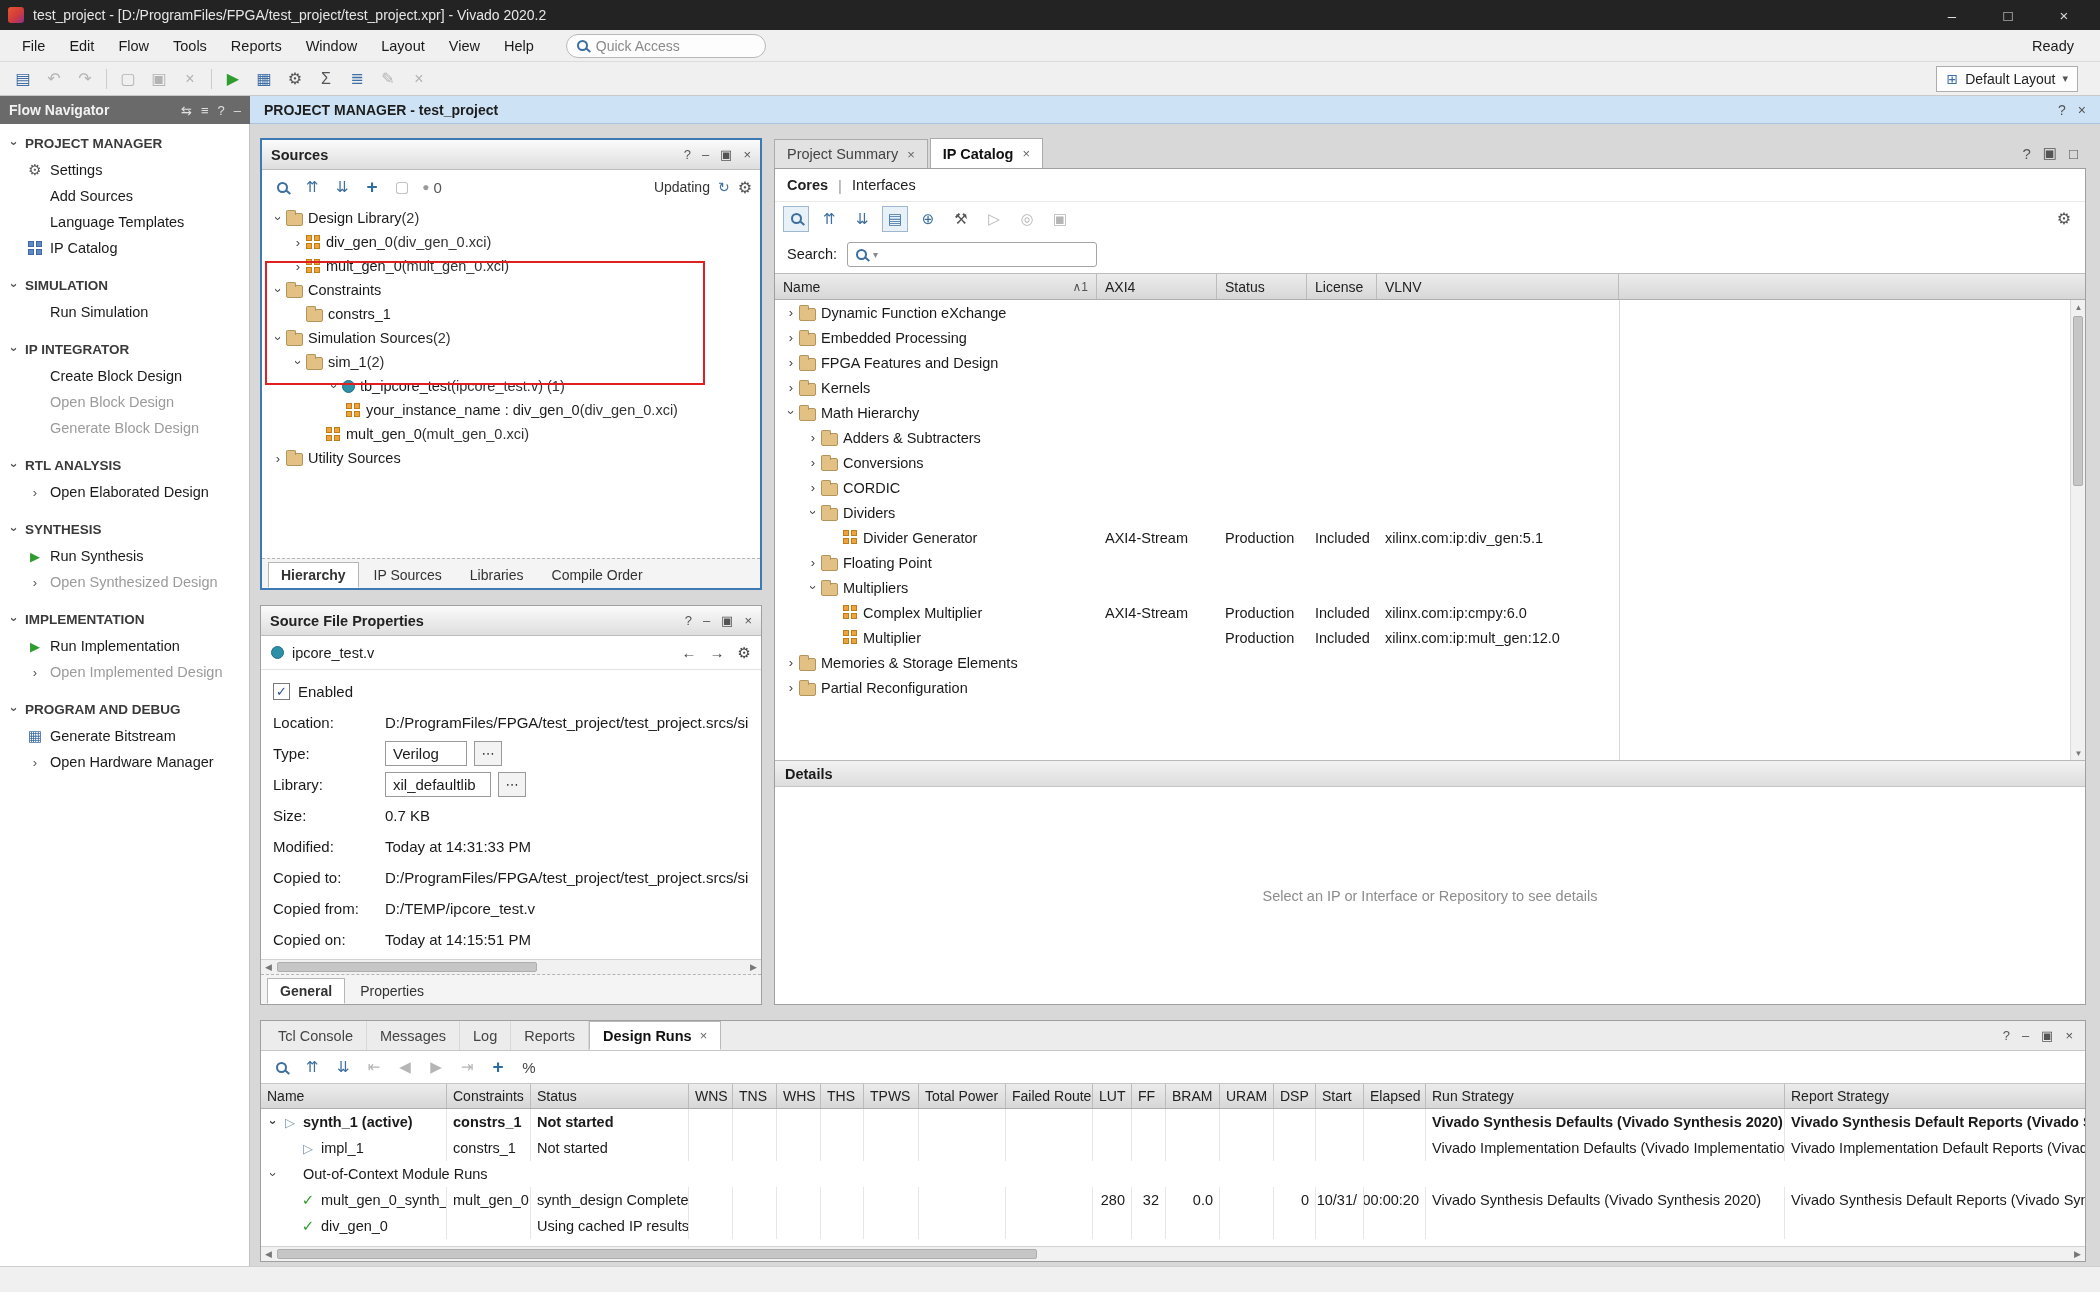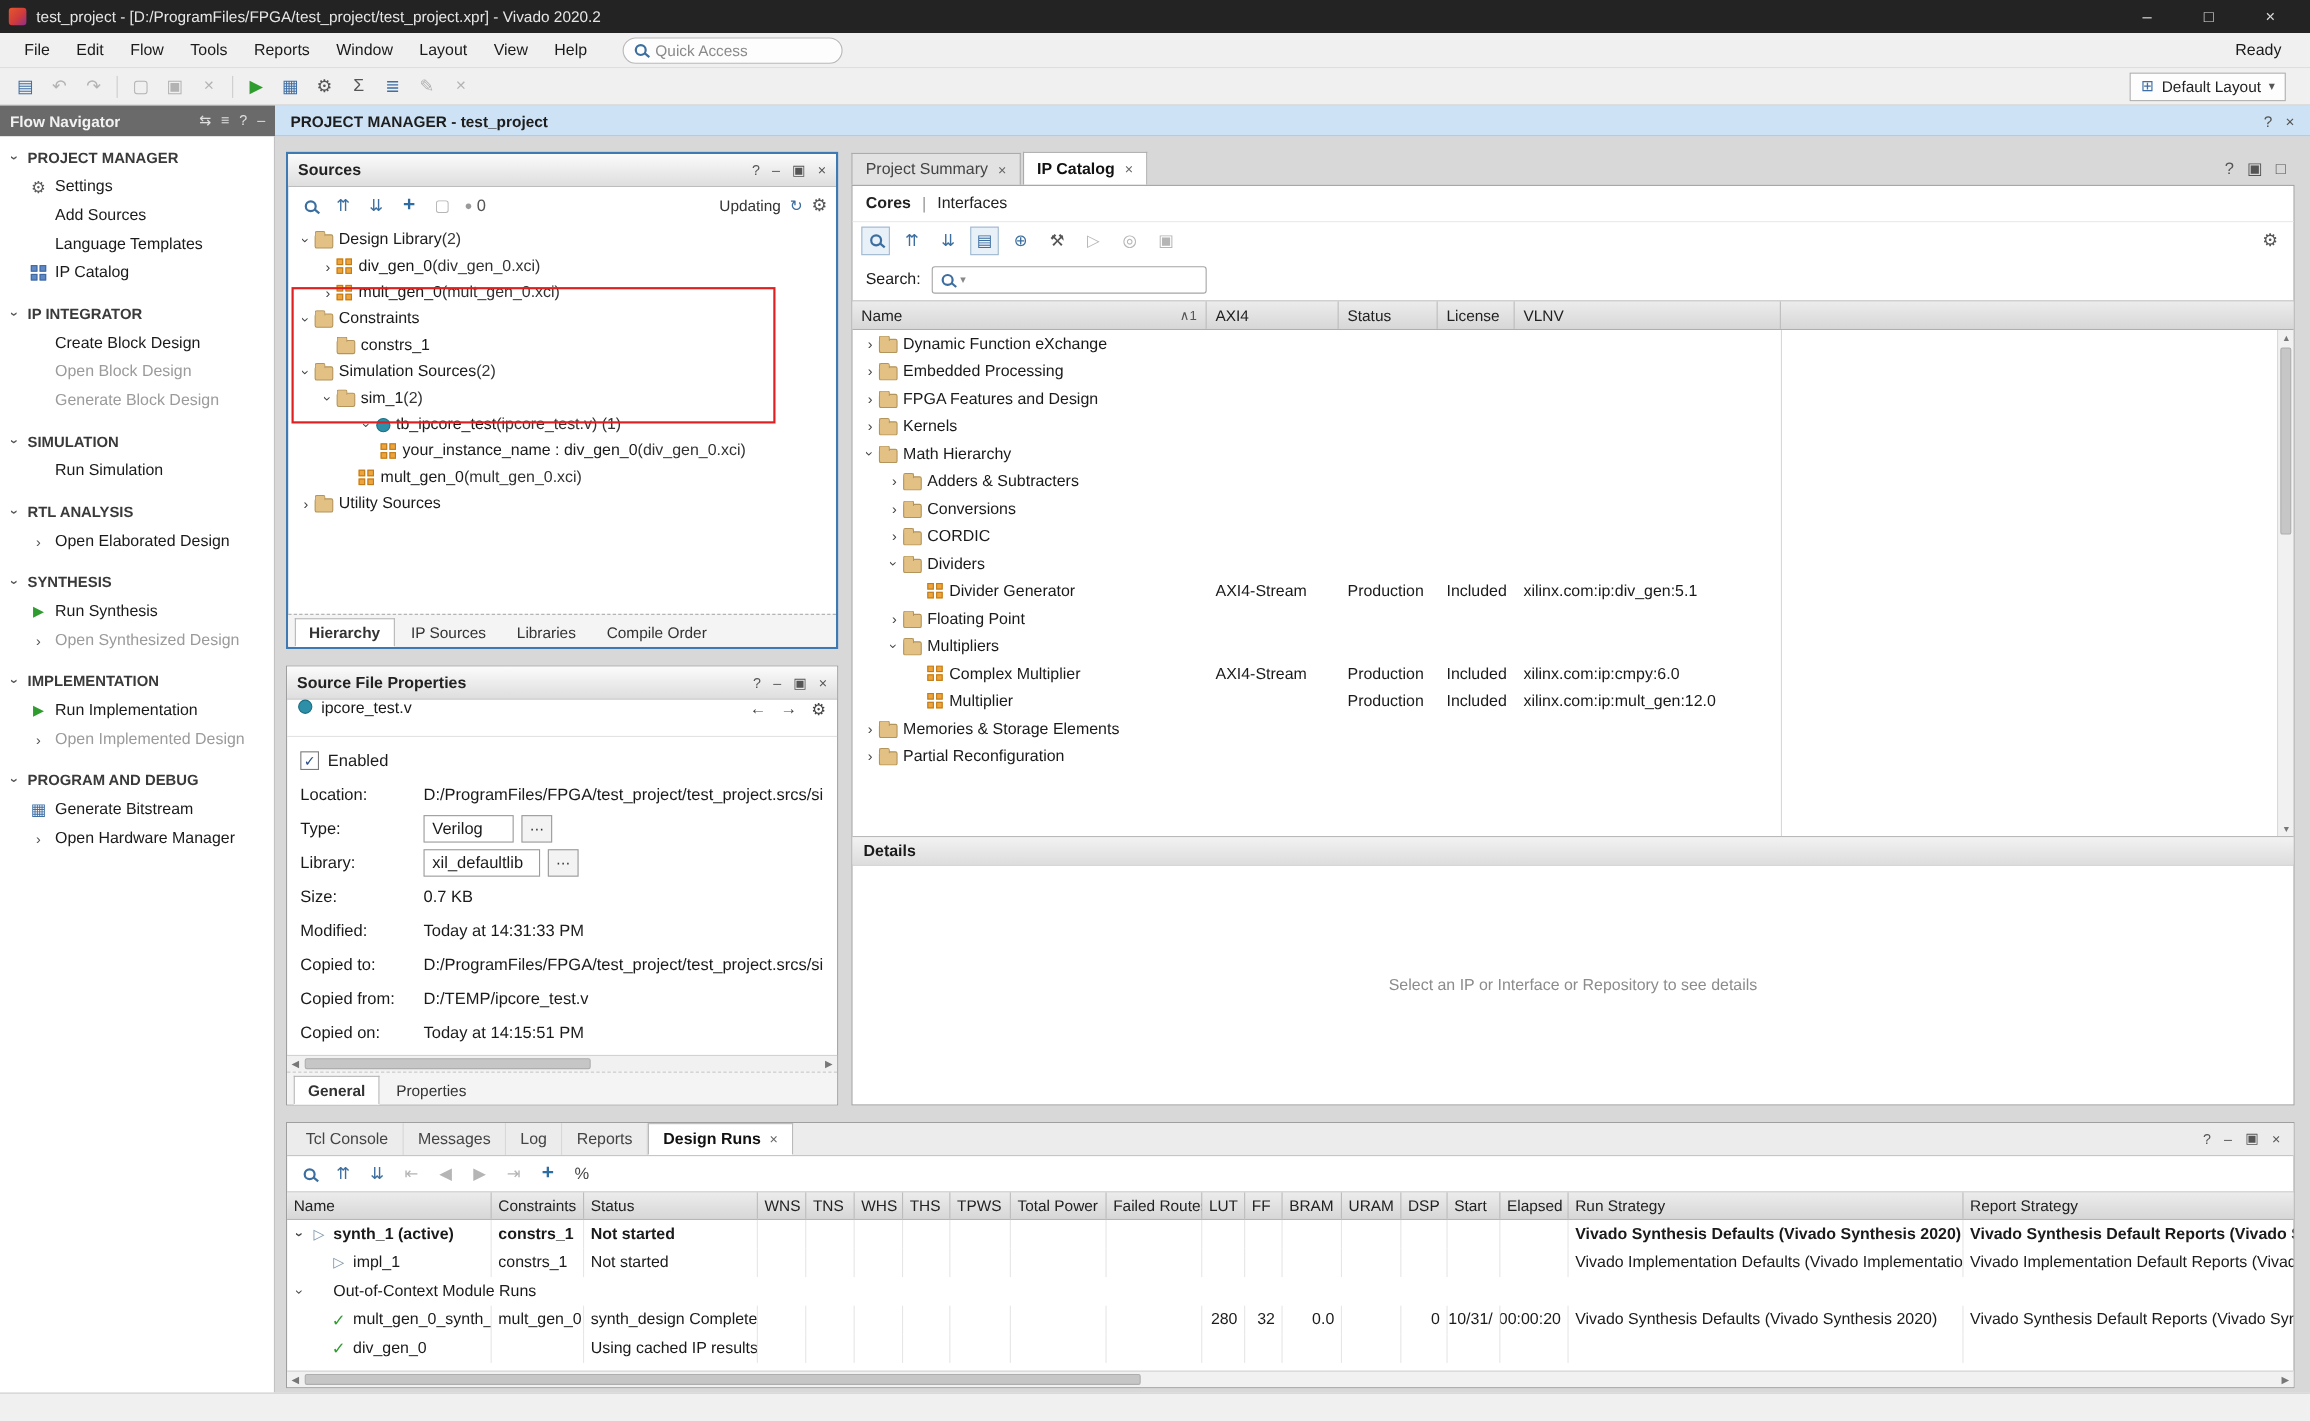--- a/index.html
+++ b/index.html
@@ -75,21 +75,21 @@
 .texp.open{transform:rotate(90deg)}
 .tlabel{margin-left:5px}
 .tsuffix{color:#333}
 .red-box{position:absolute;border:2px solid #e02020;left:3px;width:440px;pointer-events:none;z-index:2}
 .bottom-tabs{height:30px;border-top:1px dashed #b5b5b5;display:flex;align-items:flex-end;padding:0 6px;gap:2px;background:#f4f4f4;flex:0 0 auto}
 .mtab{height:26px;display:flex;align-items:center;padding:0 12px;font-size:14px;color:#333;border:1px solid transparent}
 .mtab.active{background:#fff;border:1px solid #b5b5b5;border-bottom:1px solid #fff;font-weight:bold}
 
 
 #props-panel{left:10px;top:481px;width:502px;height:400px}
-.props-filebar{height:34px;display:flex;align-items:flex-start;padding:0 10px;gap:8px;border-bottom:1px solid #e3e3e3;flex:0 0 auto;font-size:14.5px}
+.props-filebar{height:34px;display:flex;align-items:center;padding:0 10px;gap:8px;border-bottom:1px solid #e3e3e3;flex:0 0 auto;font-size:14.5px}
 .props-nav{margin-left:auto;display:flex;gap:13px;color:#444;font-size:15px}
 .props-body{flex:1;padding:6px 12px;overflow:hidden}
 .prow{height:31px;display:flex;align-items:center;white-space:nowrap}
 .plabel{width:112px;flex:0 0 auto}
 .pvalue{overflow:hidden}
 .pinput{height:25px;border:1px solid #9a9a9a;background:#fff;display:flex;align-items:center;padding:0 7px;margin-right:7px}
 .pmore{width:28px;height:25px;border:1px solid #9a9a9a;background:#f3f3f3;display:flex;align-items:center;justify-content:center;font-size:13px;color:#333}
 .pcheck{width:17px;height:17px;border:1px solid #7a7a7a;background:#fff;display:flex;align-items:center;justify-content:center;color:#2d4f8a;font-weight:bold;font-size:13px;margin-right:8px}
 .hscroll{height:15px;background:#f1f1f1;border-top:1px solid #d2d2d2;position:relative;display:flex;align-items:center;flex:0 0 auto}
 .hthumb{position:absolute;top:2px;height:10px;background:#c6c6c6;border:1px solid #aeaeae;border-radius:2px}
@@ -255,43 +255,43 @@
               <i></i>
               <i></i>
             </span>
           </span>
           <span>IP Catalog</span>
         </div>
       </div>
       <div class="fn-section">
         <div class="fn-sec-header">
           <span class="fn-chev">›</span>
+          <span>SIMULATION</span>
+        </div>
+        <div class="fn-item">
+          <span class="fn-slot"></span>
+          <span>Run Simulation</span>
+        </div>
+      </div>
+      <div class="fn-section">
+        <div class="fn-sec-header">
+          <span class="fn-chev">›</span>
           <span>IP INTEGRATOR</span>
         </div>
         <div class="fn-item">
           <span class="fn-slot"></span>
           <span>Create Block Design</span>
         </div>
         <div class="fn-item disabled">
           <span class="fn-slot"></span>
           <span>Open Block Design</span>
         </div>
         <div class="fn-item disabled">
           <span class="fn-slot"></span>
           <span>Generate Block Design</span>
-        </div>
-      </div>
-      <div class="fn-section">
-        <div class="fn-sec-header">
-          <span class="fn-chev">›</span>
-          <span>SIMULATION</span>
-        </div>
-        <div class="fn-item">
-          <span class="fn-slot"></span>
-          <span>Run Simulation</span>
         </div>
       </div>
       <div class="fn-section">
         <div class="fn-sec-header">
           <span class="fn-chev">›</span>
           <span>RTL ANALYSIS</span>
         </div>
         <div class="fn-item">
           <span class="fn-slot">›</span>
           <span>Open Elaborated Design</span>

